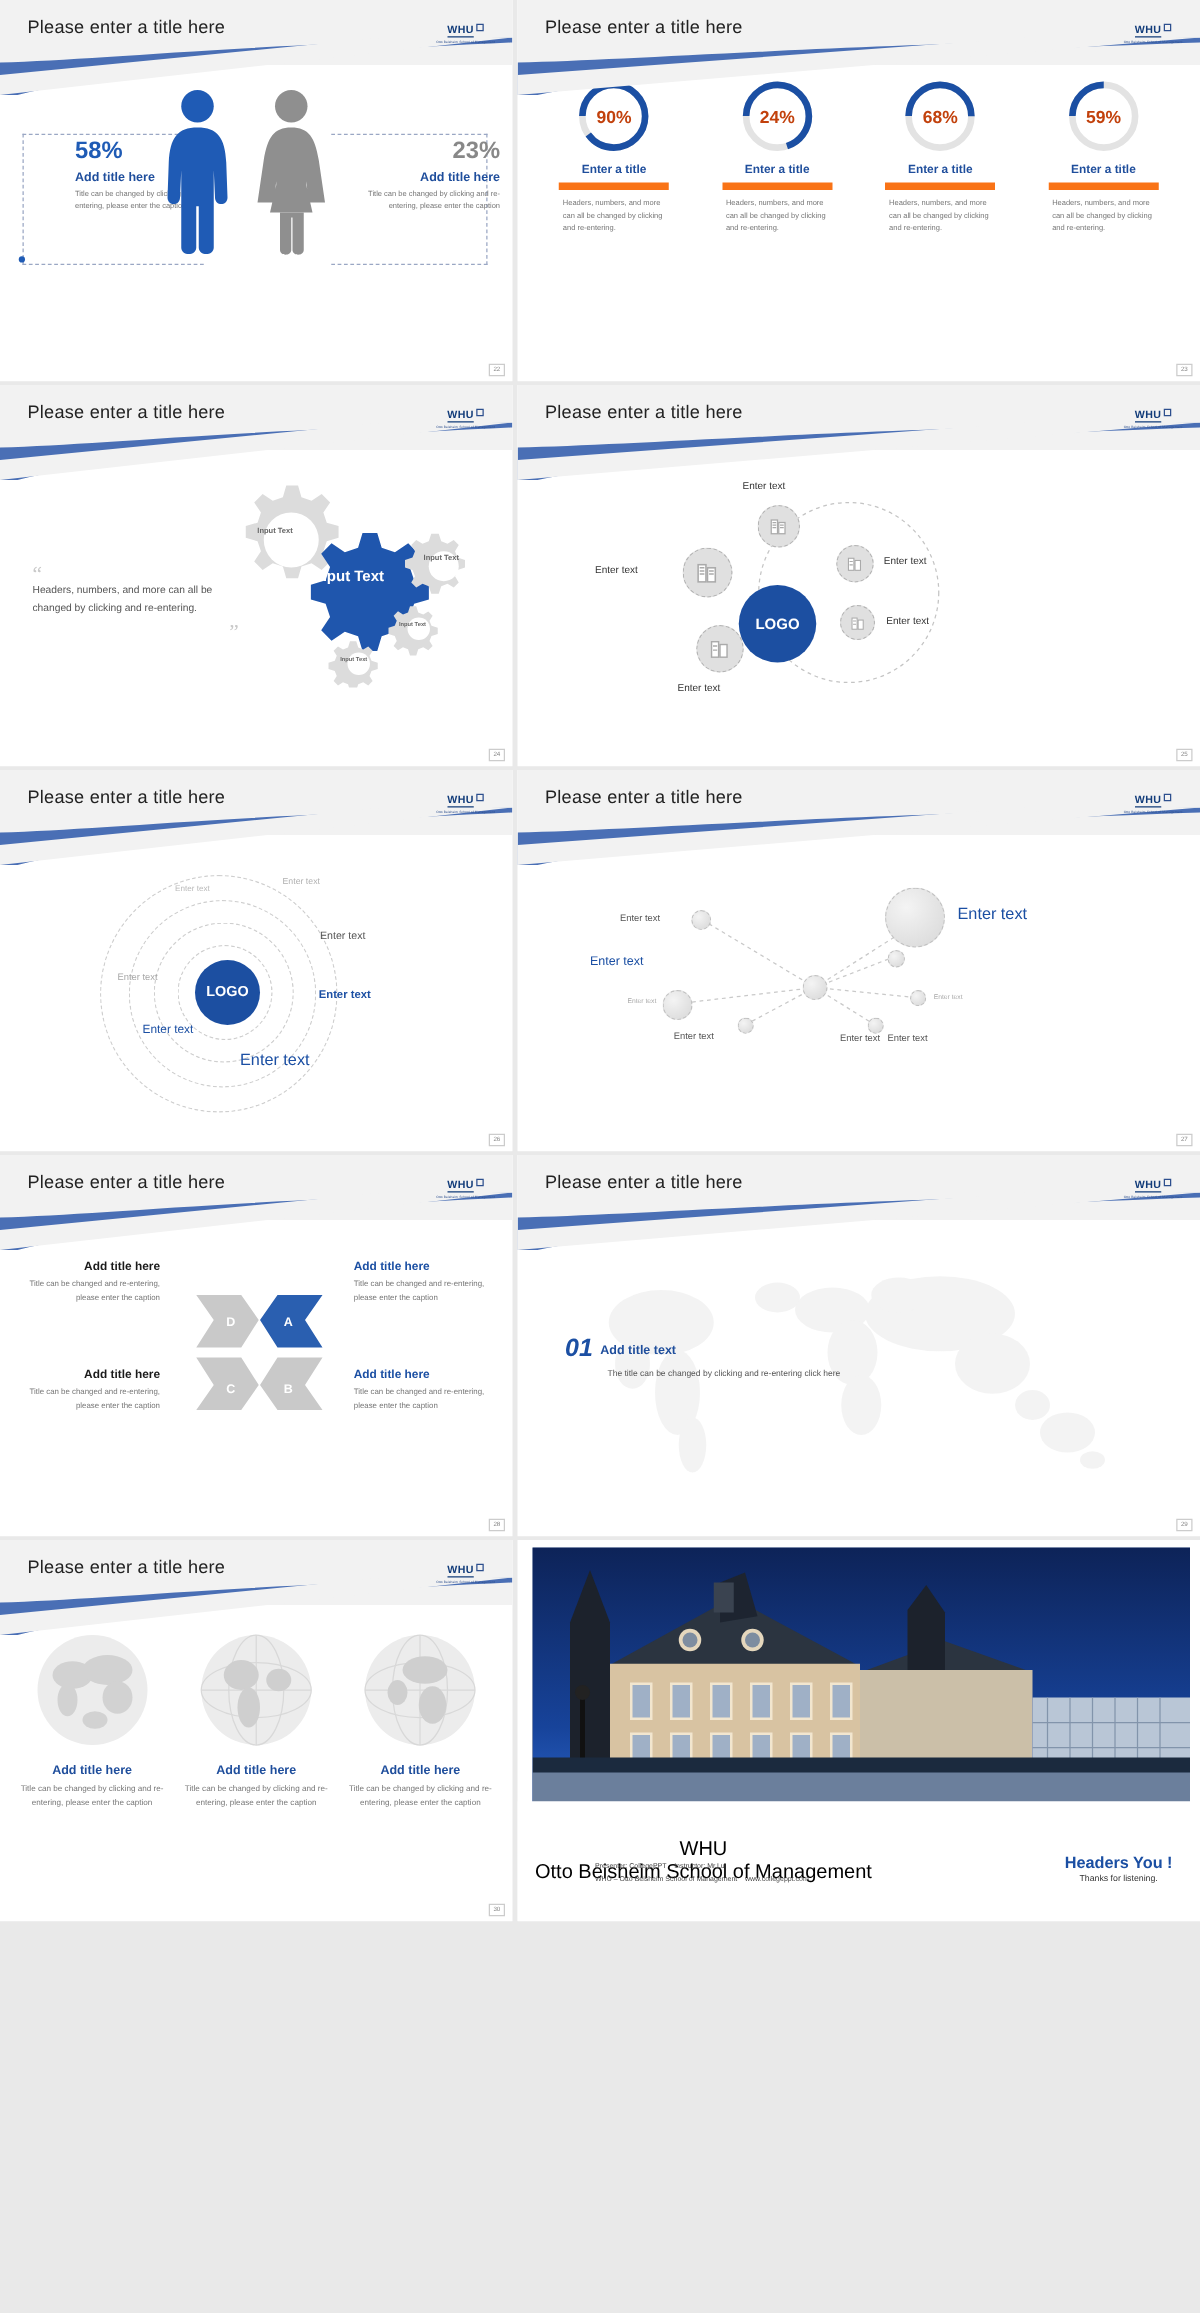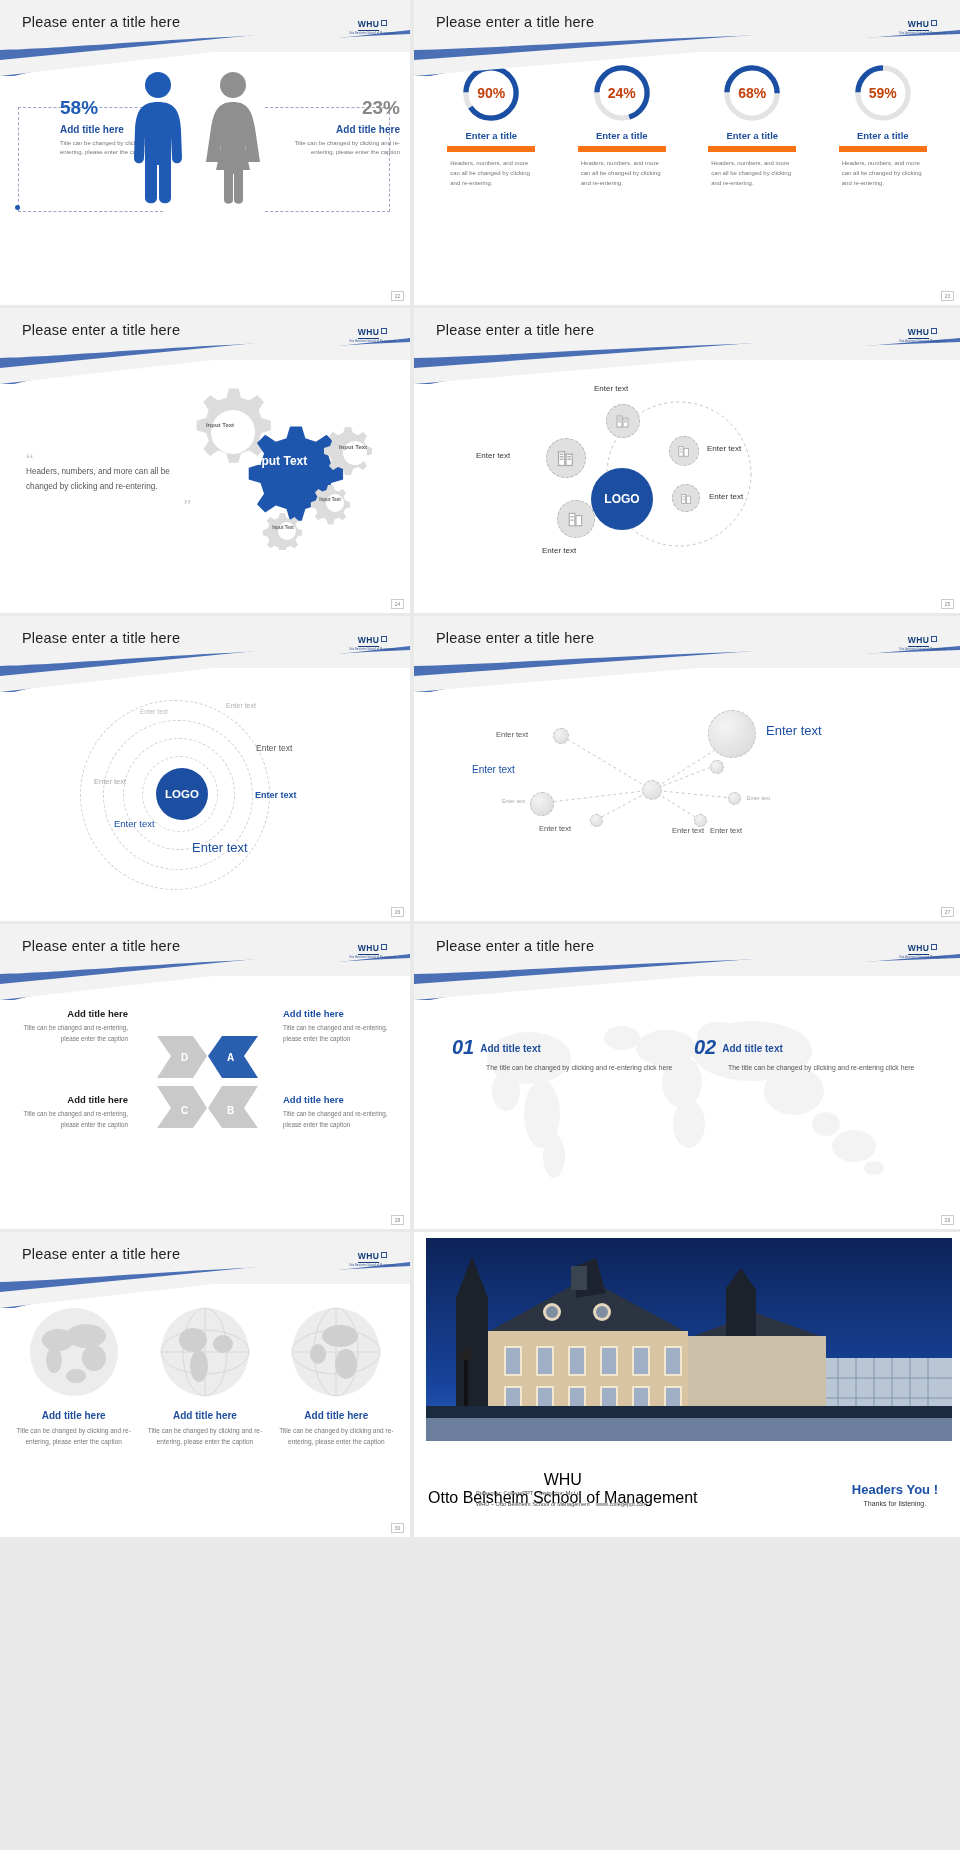--- a/index.html
+++ b/index.html
@@ -14,21 +14,21 @@
   .whu { position:absolute; right:14px; top:13px; z-index:6; text-align:center; }
   .whu .w { font-size:8.5px; font-weight:bold; color:#123c7a; letter-spacing:.4px; border-bottom:1px solid #123c7a; padding-bottom:1px;}
   .whu .sub { font-size:2.6px; color:#2d4f8e; letter-spacing:.1px; margin-top:1px;}
   .whu .mark { display:inline-block; width:6px;height:6px; border:1px solid #2d4f8e; vertical-align:1px; margin-left:2px;}
   .swoosh { position:absolute; left:0; top:30px; width:100%; height:46px; pointer-events:none; z-index:4;}
   .pagenum { position:absolute; right:6px; bottom:4px; width:13px;height:10px; border:1px solid #ccc;
      font-size:5px; color:#888; display:flex; align-items:center; justify-content:center; background:#fff;}
   .body { position:absolute; top:52px; left:0; right:0; bottom:0; }
 
   
-  .s22 .pct { font-size:19px; font-weight:bold; }
+  .s22 .pct { font-size:19px; font-weight:bold;margin-top:13px; }
   .s22 .blue { color:#1f5bb5; } .s22 .grey { color:#888; }
   .s22 .addt { font-size:10px; font-weight:bold; color:#1f4e9c; margin-top:5px;}
   .s22 .cap { font-size:6px; color:#777; line-height:1.55; margin-top:4px;}
   .dashbox { position:absolute; border:1px dashed #9aa7c4; }
 
   
   .donut-row { display:flex; justify-content:space-around; padding:10px 12px 0; }
   .donut-col { width:88px; text-align:center; }
   .donut { position:relative; width:62px; height:62px; margin:0 auto; }
   .donut .val { position:absolute; inset:0; display:flex; align-items:center; justify-content:center;
@@ -59,21 +59,21 @@
      background:radial-gradient(circle at 35% 32%, #f4f4f4, #d7d7d7); }
   .net-label { position:absolute; white-space:nowrap; }
 
   
   .x-col { position:absolute; width:120px; }
   .x-col .t { font-size:9.5px; font-weight:bold; margin-bottom:4px; }
   .x-col .c { font-size:6.3px; color:#777; line-height:1.7; }
   .x-col.l { text-align:right; } .x-col.r { text-align:left; }
 
   
-  .numitem { position:absolute; }
+  .numitem { position:absolute;margin-top:32px; }
   .numitem .n { font-size:20px; font-weight:bold; font-style:italic; color:#1b4fa3; display:inline-block; vertical-align:-2px;}
   .numitem .t { font-size:10px; font-weight:bold; color:#1f4e9c; display:inline-block; margin-left:6px;}
   .numitem .c { font-size:6.8px; color:#555; line-height:1.8; margin-left:34px; margin-top:3px; width:190px;}
 
   
   .globe-col { width:120px; text-align:center; }
   .globe-col .t { font-size:10px; font-weight:bold; color:#1f4e9c; margin-top:8px;}
   .globe-col .c { font-size:6.5px; color:#777; line-height:1.75; margin-top:4px;}
 
   
@@ -473,24 +473,20 @@
           <ellipse cx="420" cy="150" rx="22" ry="16"></ellipse>
             <ellipse cx="440" cy="172" rx="10" ry="7"></ellipse>
           <ellipse cx="188" cy="42" rx="18" ry="12"></ellipse>
             <ellipse cx="285" cy="40" rx="22" ry="14"></ellipse>
         </g>
       </svg>
       <div class="numitem" style="left:38px;top:60px;">
         <span class="n">01</span><span class="t">Add title text</span>
         <div class="c">The title can be changed by clicking and re-entering click here</div>
       </div>
-      <div class="numitem" style="left:280px;top:60px;">
-        <span class="n">02</span><span class="t">Add title text</span>
-        <div class="c">The title can be changed by clicking and re-entering click here</div>
-      </div>
     </div>
     <div class="pagenum">29</div>
   </div>
 
   <div class="slide">
     <div class="head">
         <div class="head-curve"></div>
       </div>
     <div class="title">Please enter a title here</div>
     <div class="whu">

